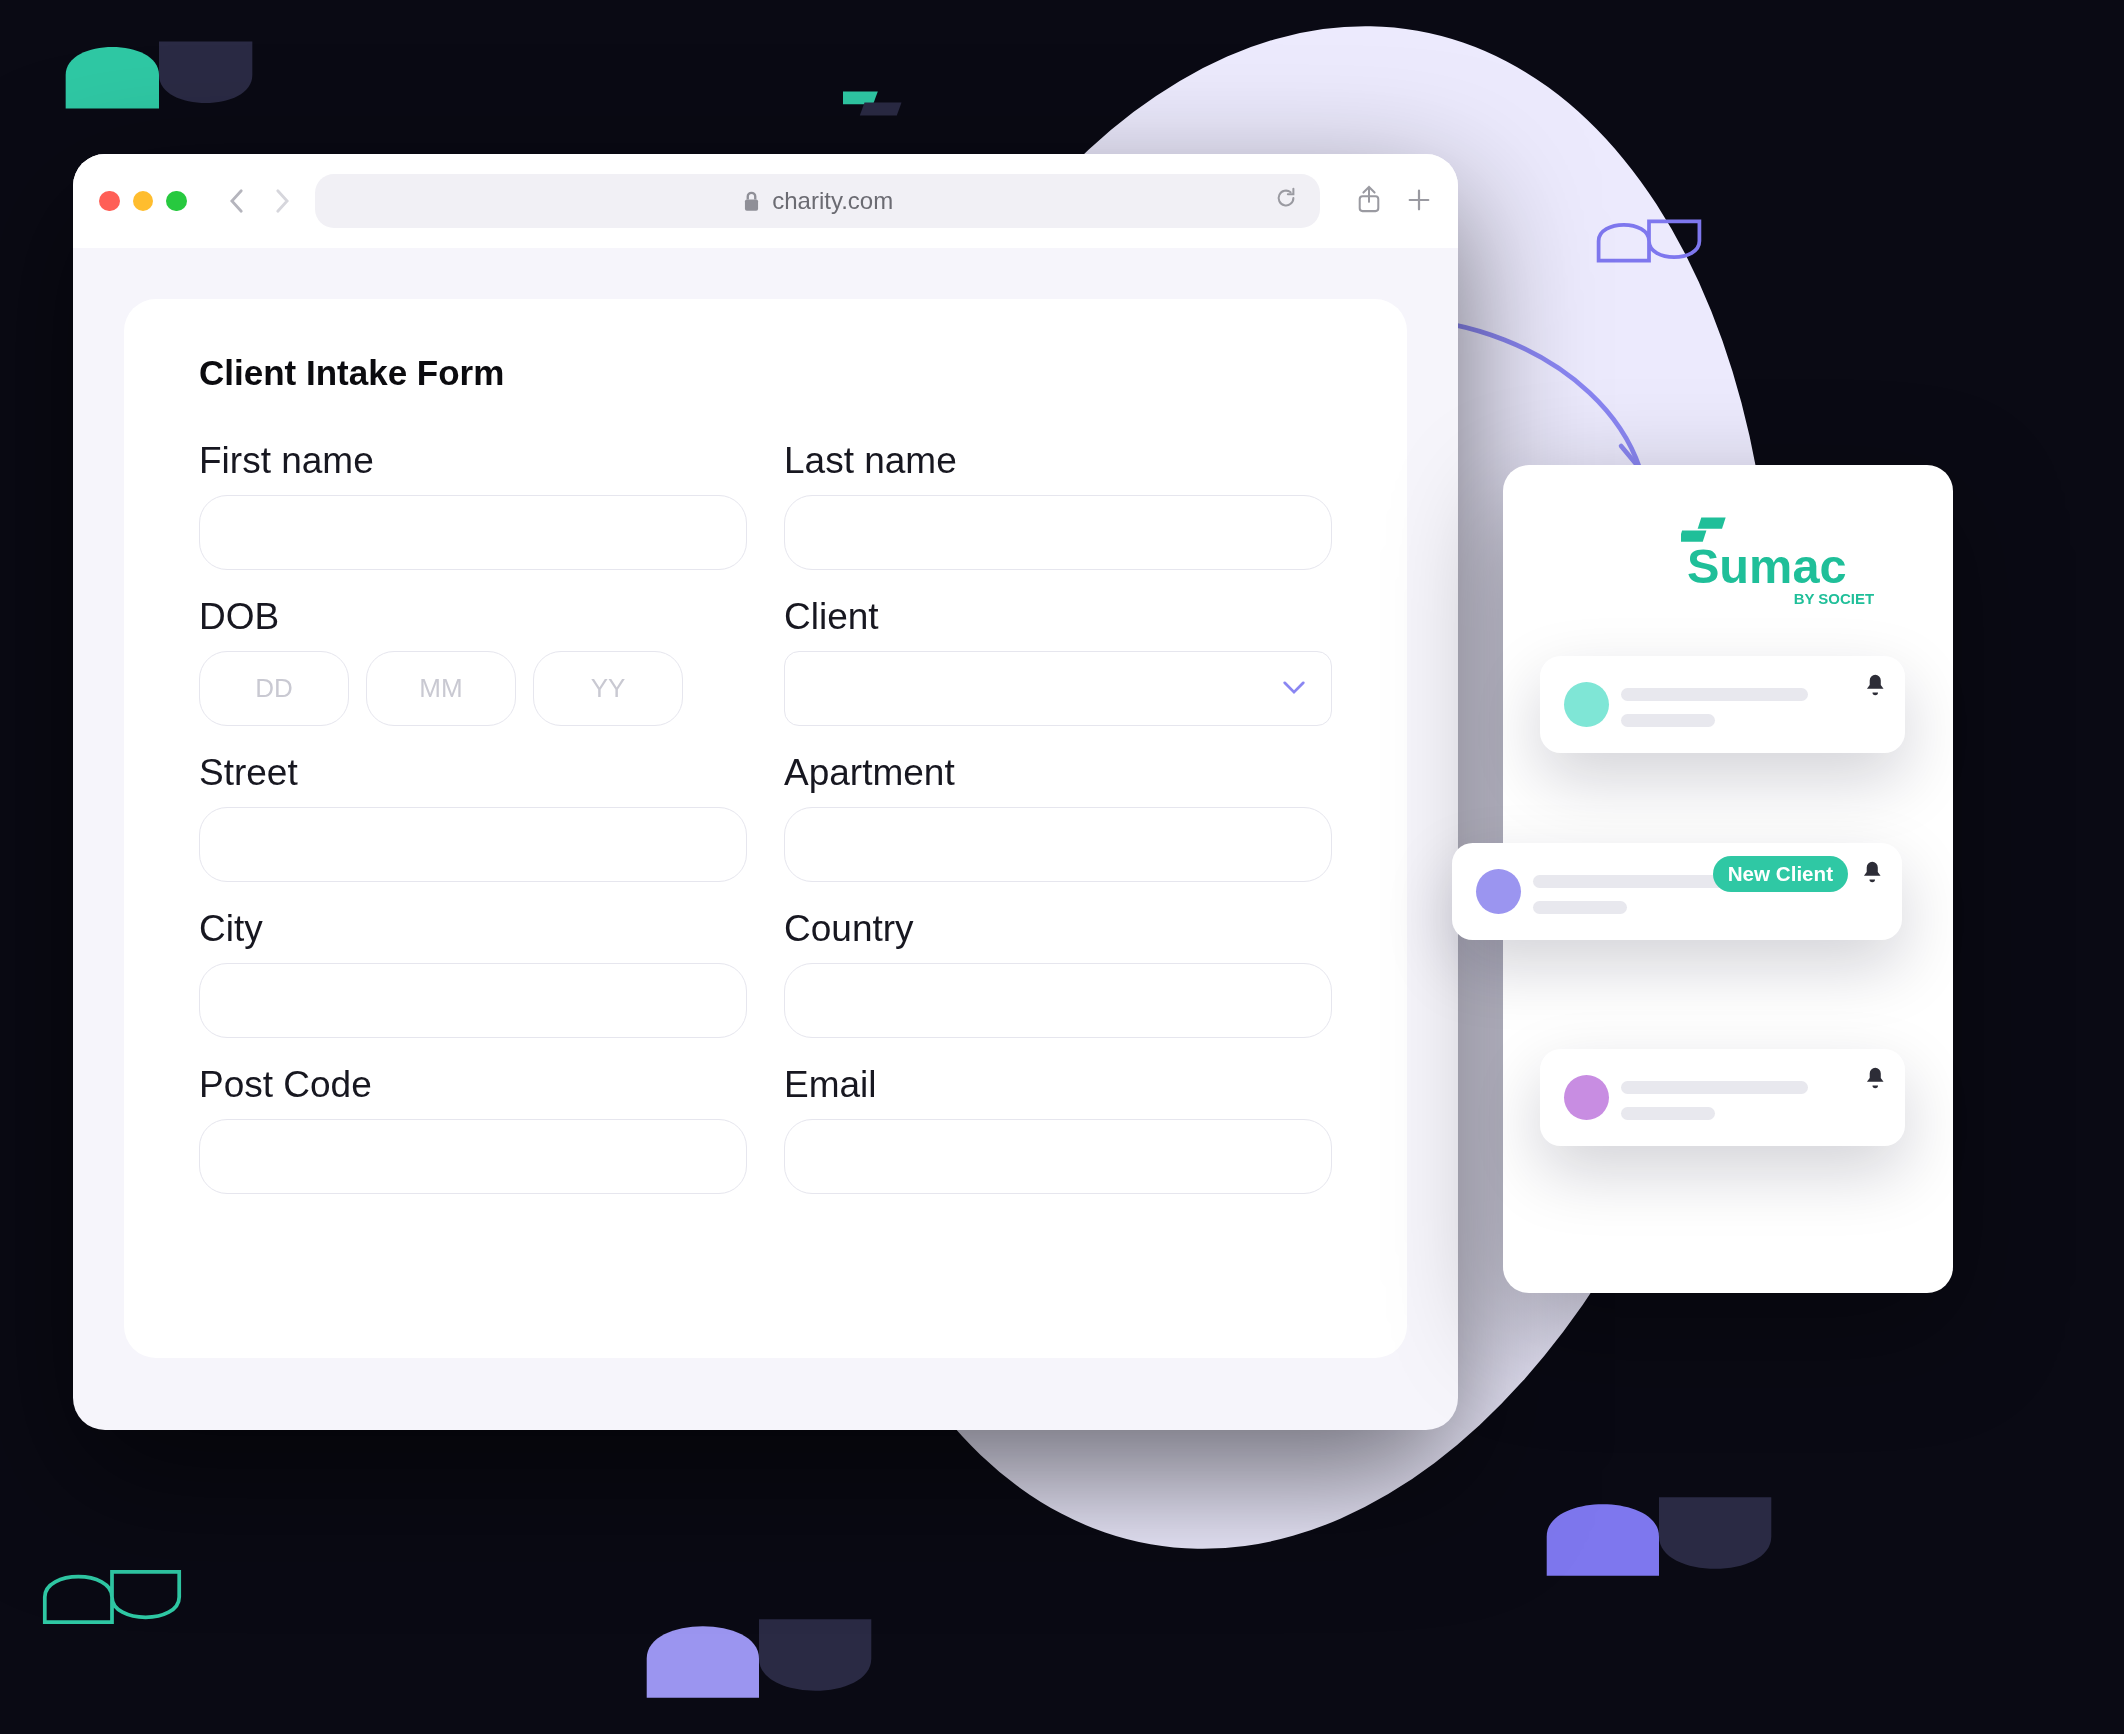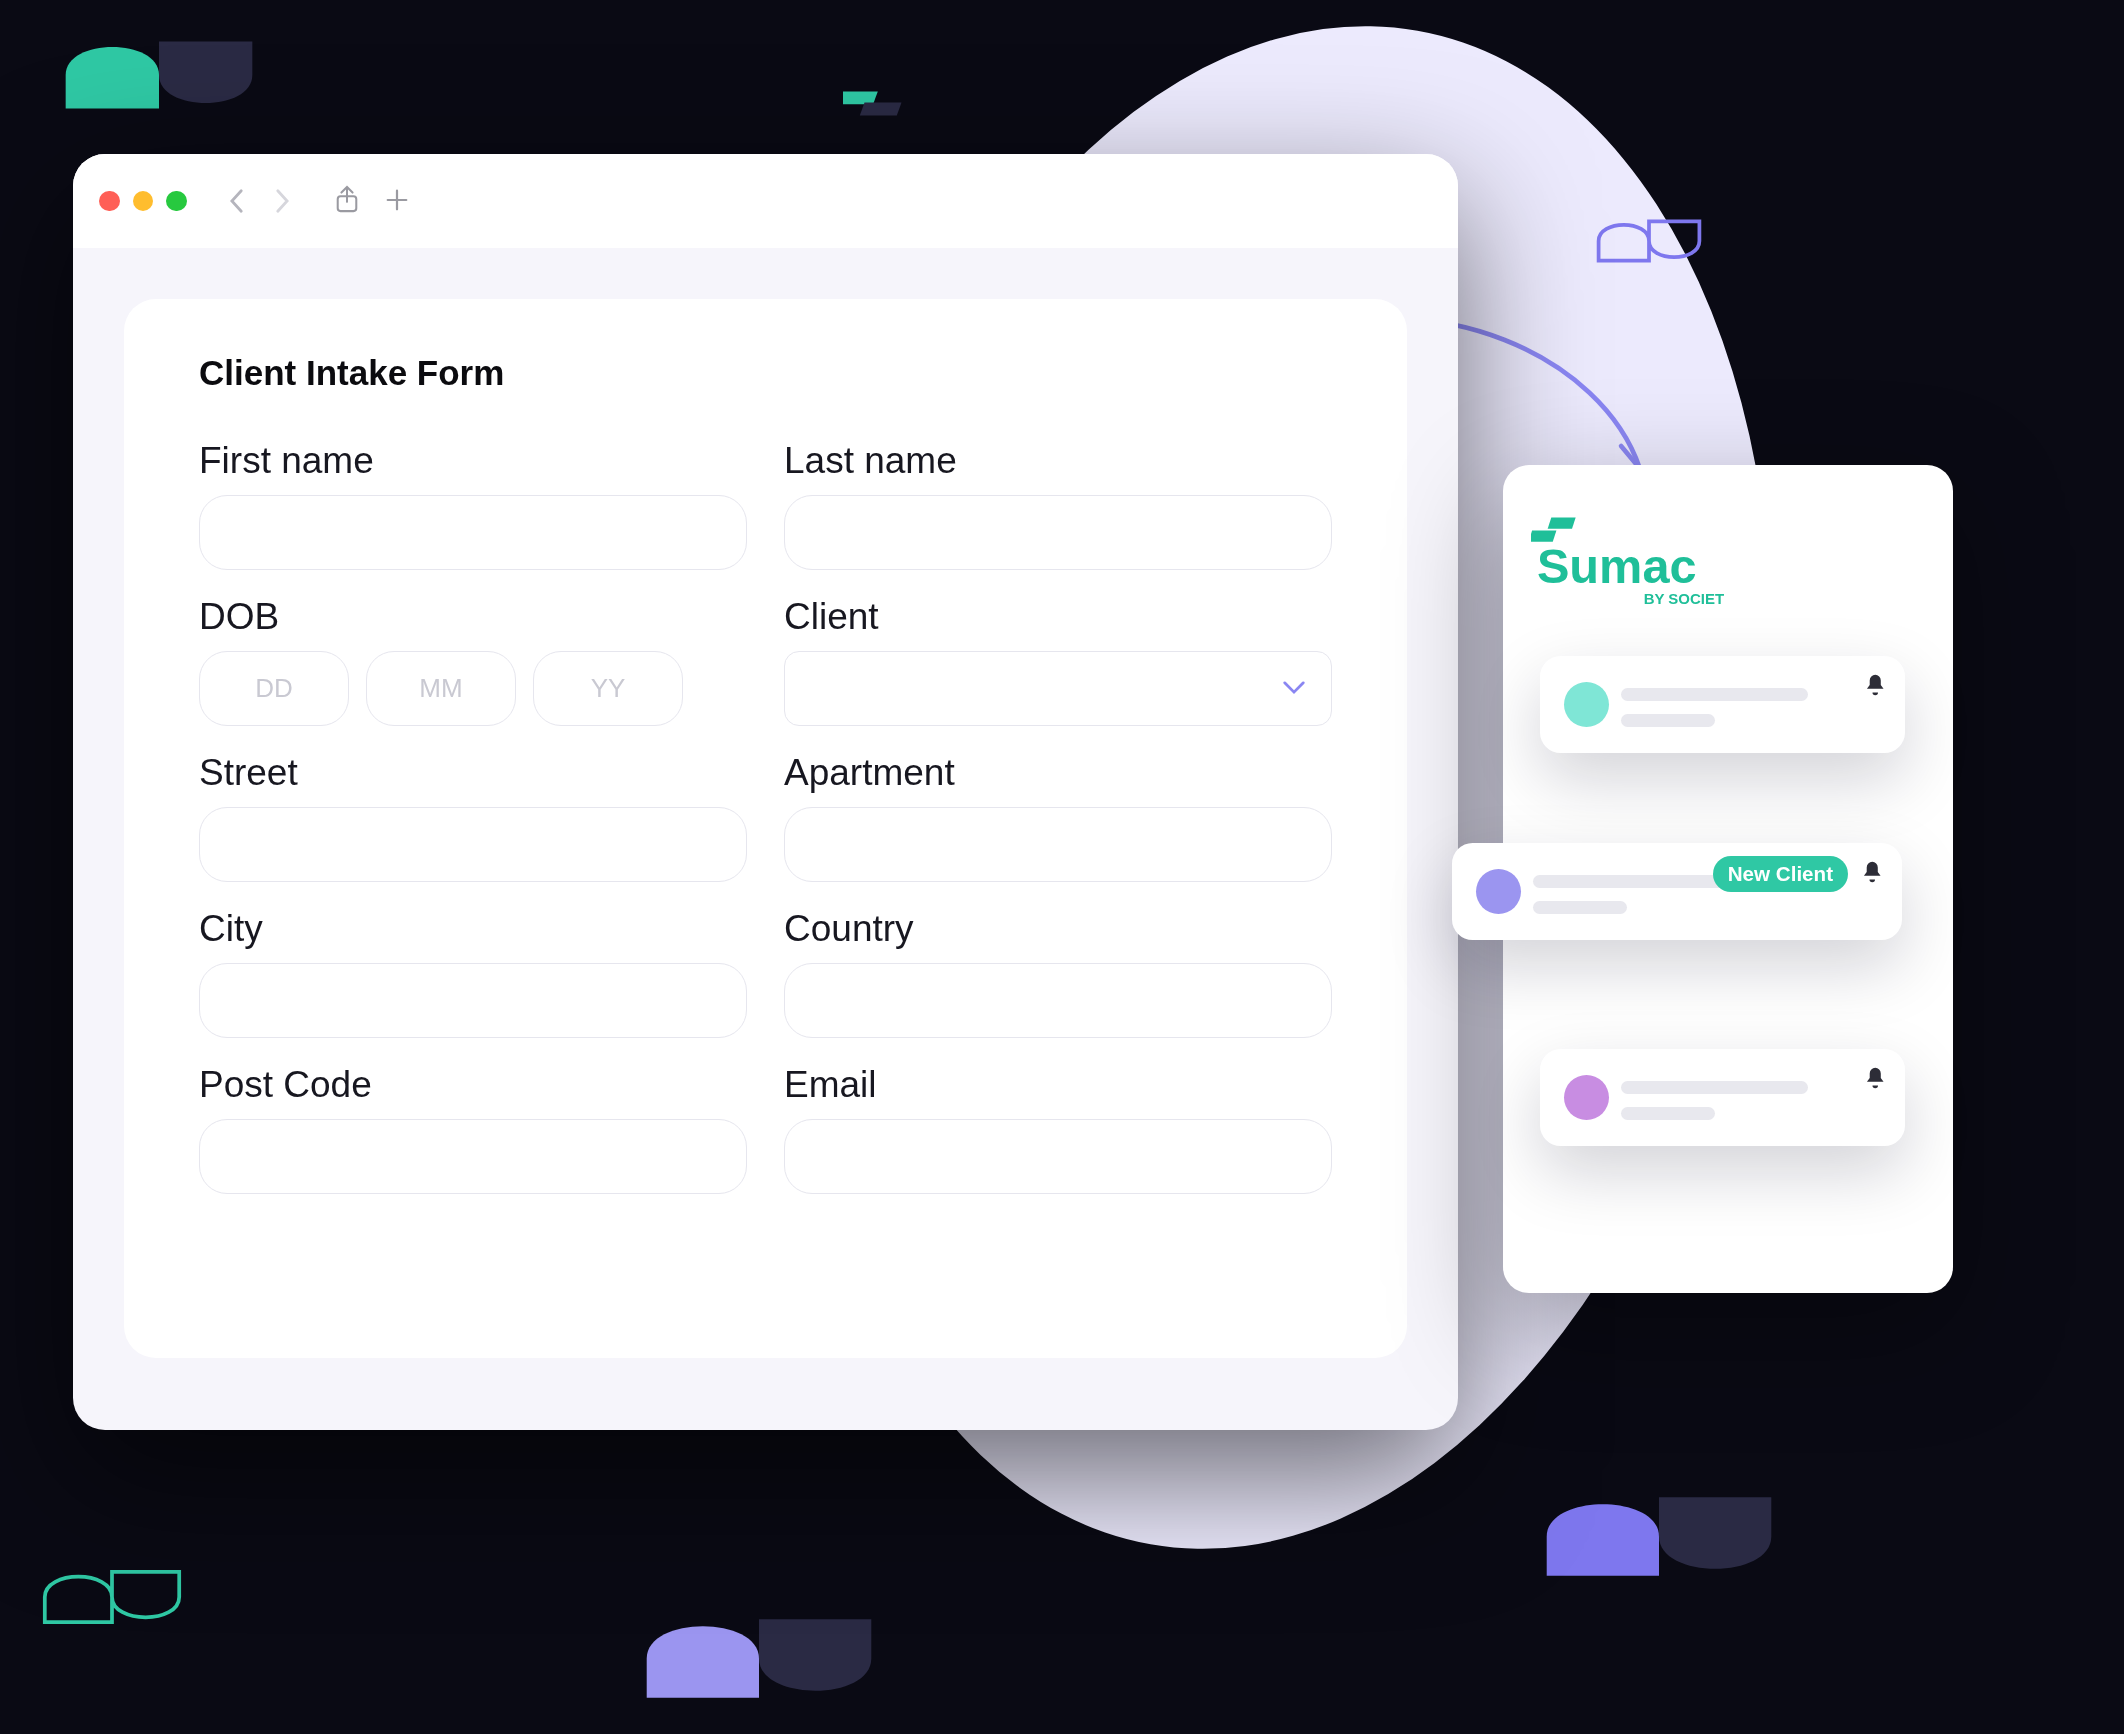--- a/index.html
+++ b/index.html
@@ -126,21 +126,21 @@
     
     .panel {
       position:absolute;
       left:1503px; top:465px;
       width:450px;
       background:#fff;
       border-radius:26px;
       box-shadow: 0 37px 112px rgba(0,0,0,0.35);
       padding: 36px 28px 56px 28px;
     }
-    .panel-logo { display:flex; justify-content:flex-start; padding: 9.4px 0 24px 0; }
+    .panel-logo { display:flex; justify-content:flex-end; padding: 9.4px 0 24px 0; }
 
     .notif-holder { position:relative; height: 600px; }
     .notif {
       position:absolute;
       background:#fff;
       border-radius:20.6px;
       box-shadow: 0 26px 66px rgba(10,10,40,0.18);
       padding: 26px 24px;
       display:flex;
       align-items:center;
@@ -227,20 +227,33 @@
           <svg width="19" height="28" viewBox="0 0 20 30">
               <path d="M14 4 L4 15 L14 26" stroke="currentColor" stroke-width="3" fill="none" stroke-linecap="round"></path>
             </svg>
         </div>
         <div class="navbtn">
           <svg width="19" height="28" viewBox="0 0 20 30">
               <path d="M6 4 L16 15 L6 26" stroke="#d6d6dc" stroke-width="3" fill="none" stroke-linecap="round"></path>
             </svg>
         </div>
       </div>
+      <div class="addressbar">
+        <svg width="19" height="22.5" viewBox="0 0 20 24">
+            <rect x="3" y="10" width="14" height="12" rx="2" fill="#8f8f97"></rect>
+            <path d="M6 10 V7 a4 4 0 0 1 8 0 V10" stroke="#8f8f97" stroke-width="2.5" fill="none"></path>
+          </svg>
+        <span>charity.com</span>
+        <span class="addr-refresh">
+          <svg width="24" height="24" viewBox="0 0 26 26">
+              <path d="M21 13a8 8 0 1 1-3-6.2" stroke="currentColor" stroke-width="2.2" fill="none" stroke-linecap="round"></path>
+              <path d="M21 3v6h-6" stroke="currentColor" stroke-width="2.2" fill="none" stroke-linecap="round"></path>
+            </svg>
+        </span>
+      </div>
       <div class="right-icons">
         <span>
           <svg width="26" height="30" viewBox="0 0 28 32">
               <path d="M14 2v16M8 8l6-6 6 6" stroke="currentColor" stroke-width="2.2" fill="none" stroke-linecap="round"></path>
               <rect x="4" y="12" width="20" height="16" rx="3" stroke="currentColor" stroke-width="2.2" fill="none"></rect>
             </svg>
         </span>
         <span>
           <svg width="26" height="26" viewBox="0 0 28 28">
               <path d="M14 4v20M4 14h20" stroke="currentColor" stroke-width="2.4" stroke-linecap="round"></path>

